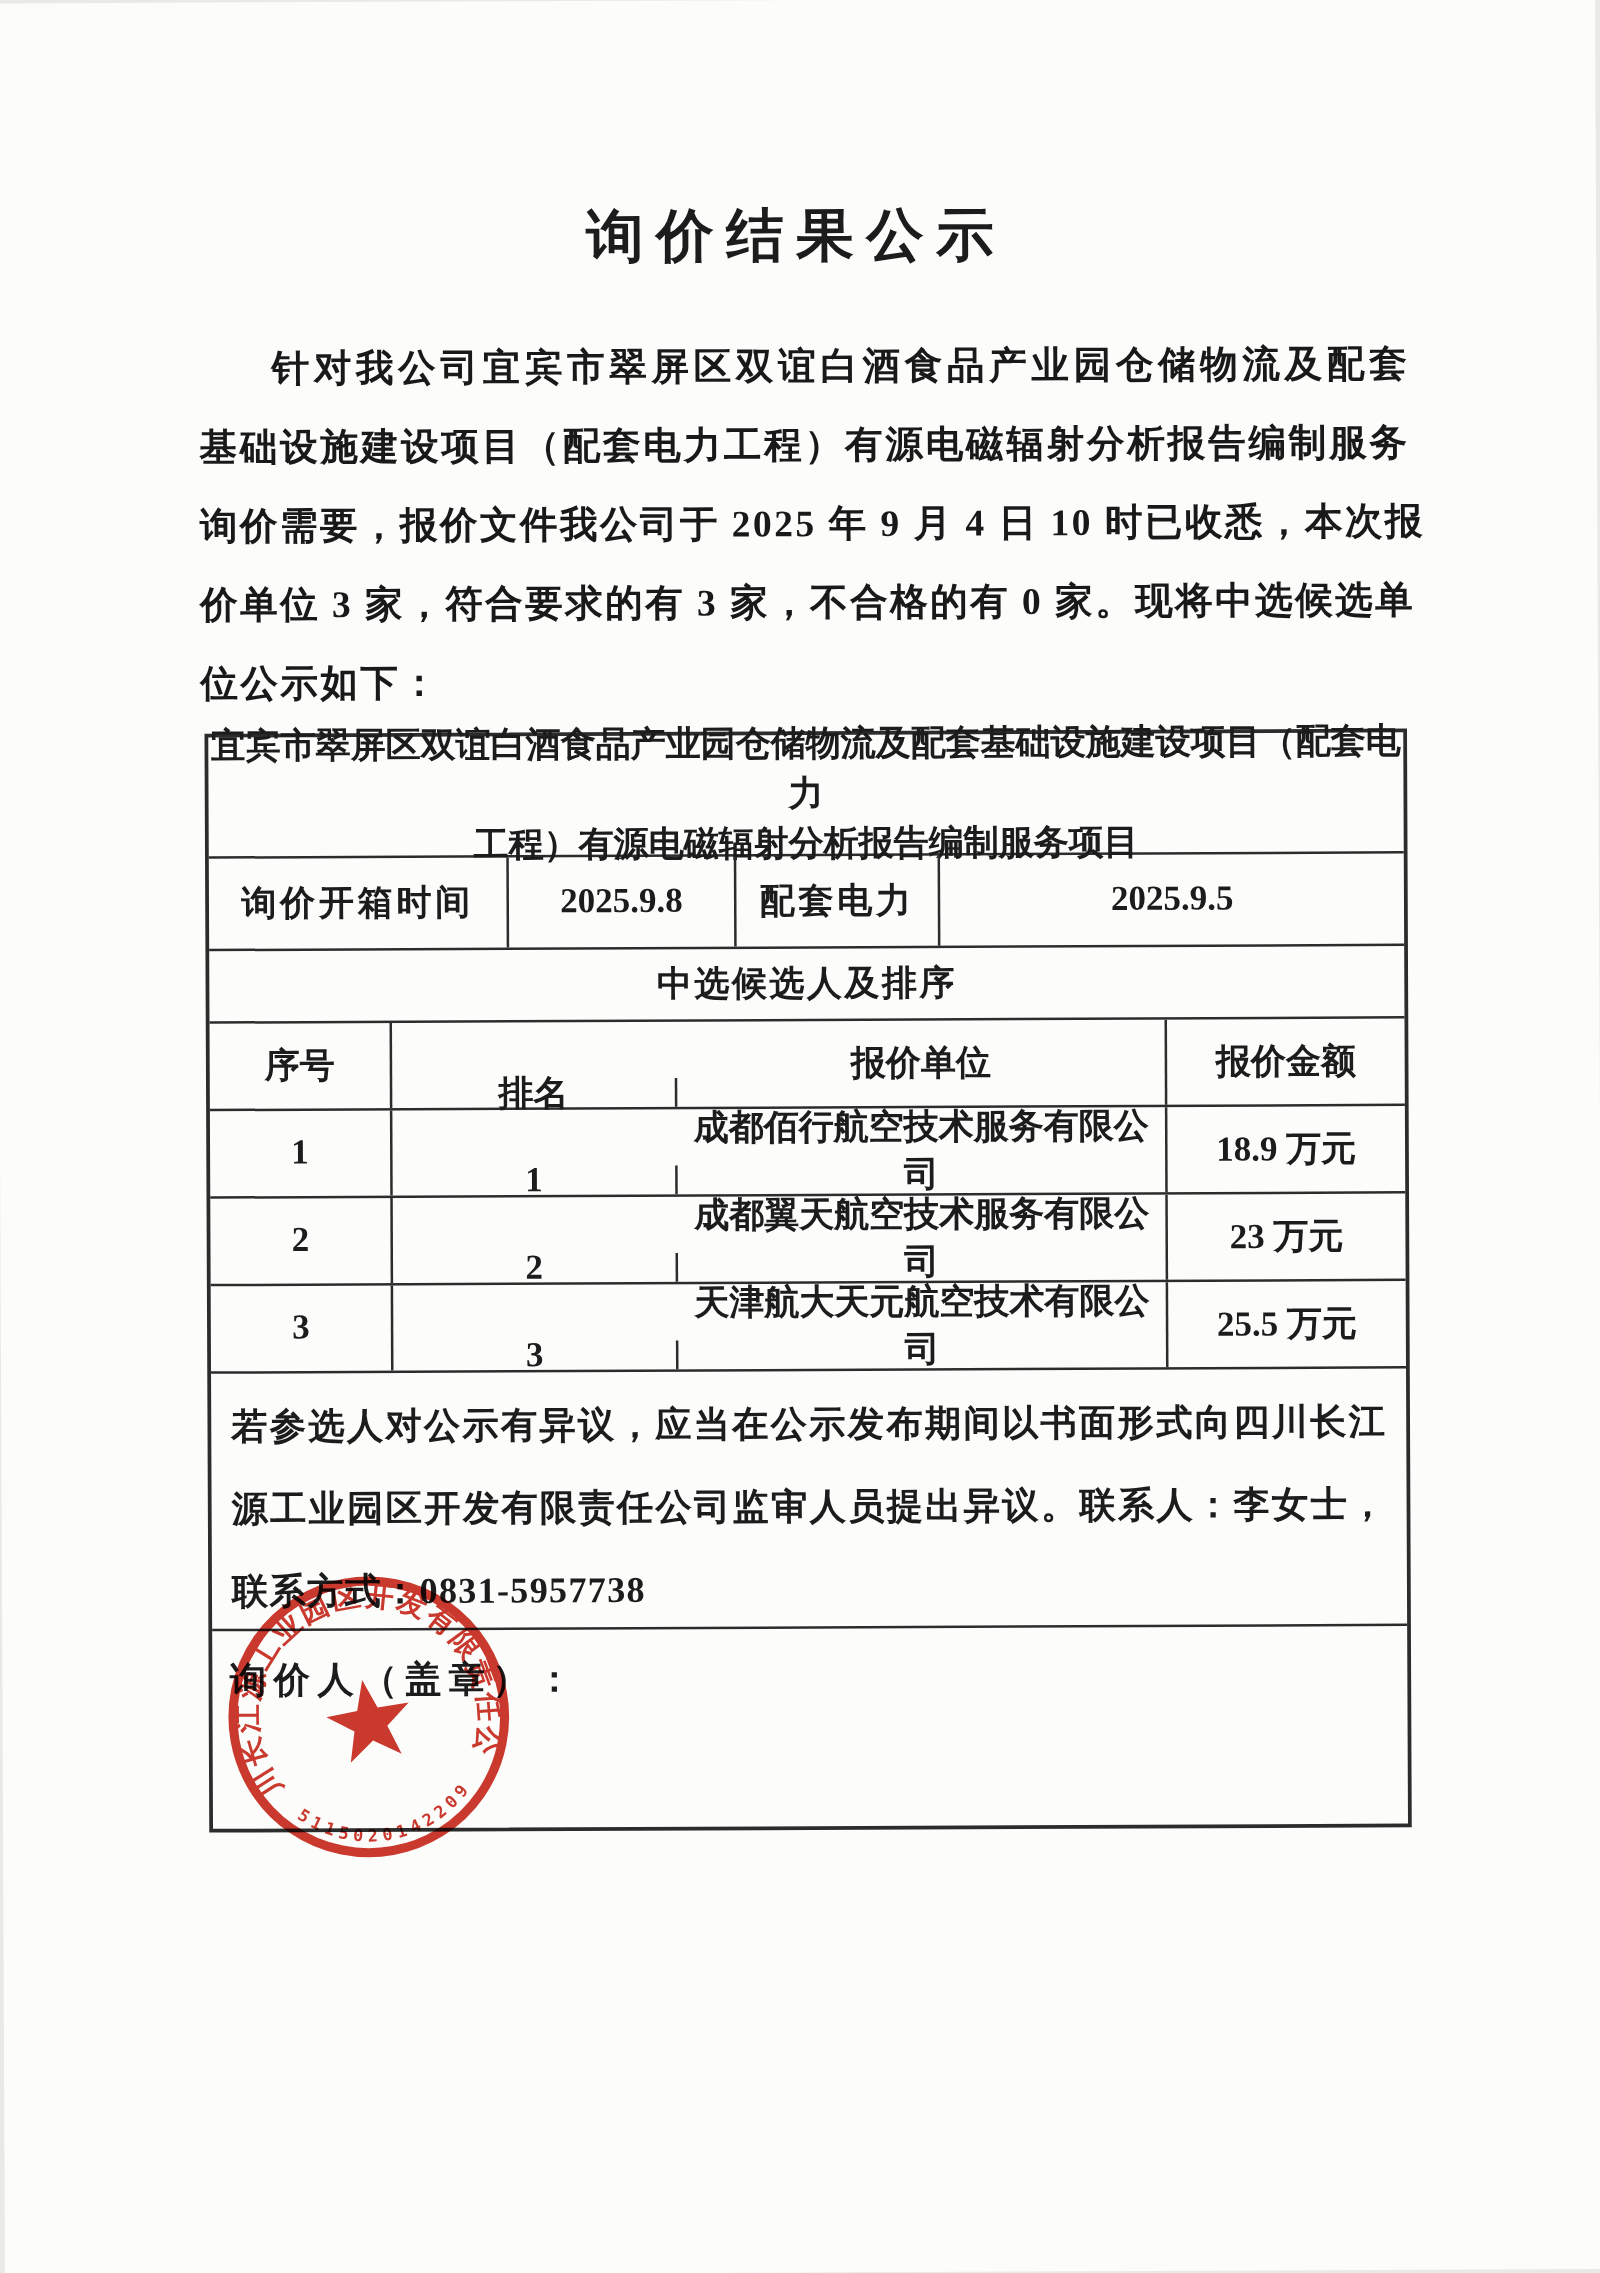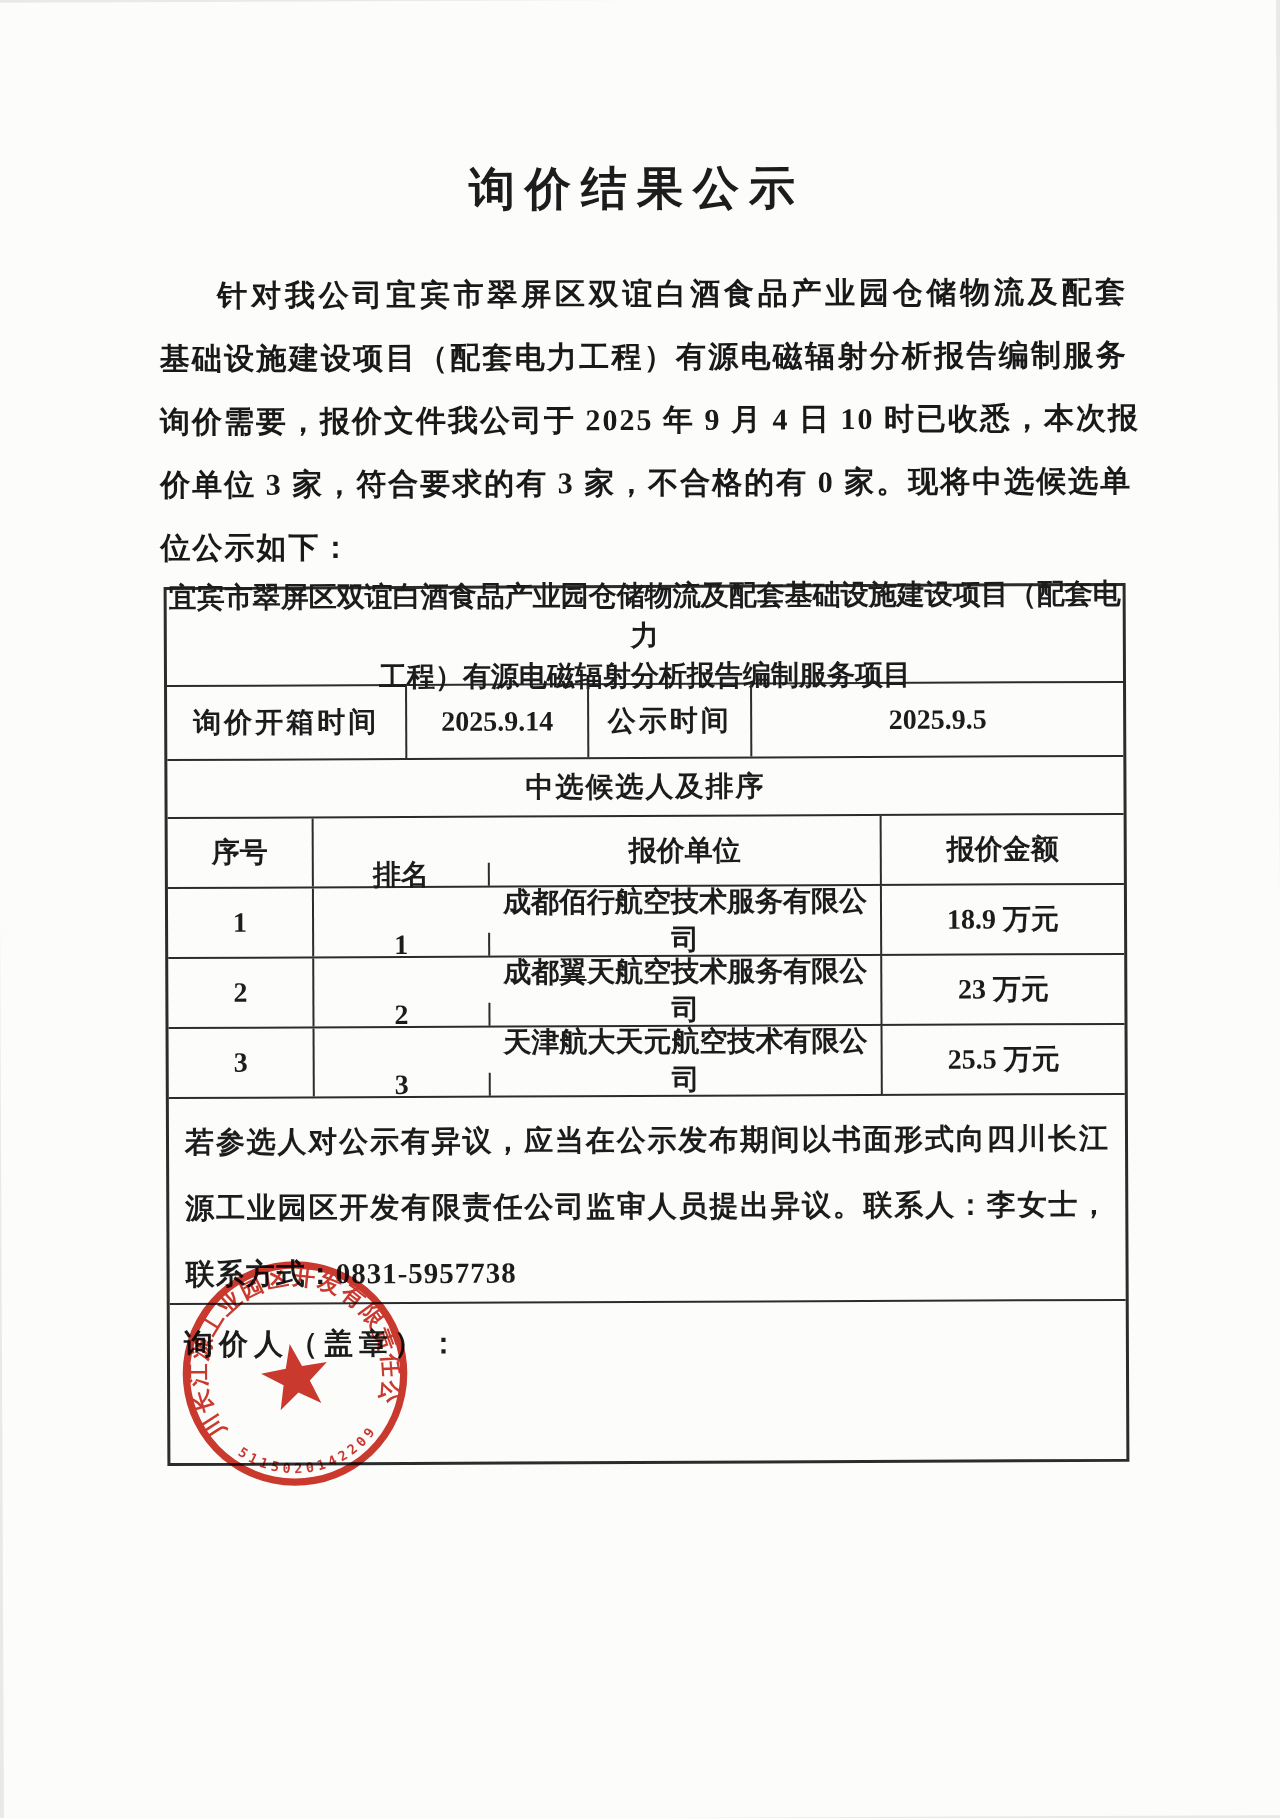--- a/index.html
+++ b/index.html
@@ -49,21 +49,21 @@
     font-size:28px; font-weight:700; line-height:40px; }
   .date-row  { height:74px; }
   .date-row .c1 { width:240px; letter-spacing:3px; }
   .date-row .c2 { width:182px; }
   .date-row .c3 { width:163px; letter-spacing:3px; }
   .date-row .c4 { flex:1; }
   .section-row { height:58px; align-items:center; justify-content:center;
     font-size:28px; font-weight:700; letter-spacing:2px; }
   .head-row { height:70px; font-weight:700; }
   .res-c1 { width:146px; }
-  .res-c2 { width:176px;margin-top:45px; }
+  .res-c2 { width:228px;margin-top:45px; }
   .res-c3 { width:392px; }
   .res-c4 { flex:1; }
   .data-row { height:70px; }
   .data-row .tcell { font-size:28px; }
   .notice-row { height:206px; display:block; padding:10px 16px 0 16px; }
   .nline { font-size:29px; line-height:66px; text-align:justify; text-align-last:justify;
     white-space:nowrap; letter-spacing:1px; }
   .nline.last { text-align-last:left; }
   .stamp-row { height:158px; position:relative; display:block; }
   .signer {
@@ -97,22 +97,22 @@
 
   <div class="doc-table">
 
     <div class="trow title-row">
       <div>宜宾市翠屏区双谊白酒食品产业园仓储物流及配套基础设施建设项目（配套电力</div>
       <div>工程）有源电磁辐射分析报告编制服务项目</div>
     </div>
 
     <div class="trow date-row">
       <div class="tcell c1">询价开箱时间</div>
-      <div class="tcell c2">2025.9.14</div>
-      <div class="tcell c3">公示时间</div>
+      <div class="tcell c2">2025.9.8</div>
+      <div class="tcell c3">配套电力</div>
       <div class="tcell c4">2025.9.5</div>
     </div>
 
     <div class="trow section-row">中选候选人及排序</div>
 
     <div class="trow head-row">
       <div class="tcell res-c1">序号</div>
       <div class="tcell res-c2">排名</div>
       <div class="tcell res-c3">报价单位</div>
       <div class="tcell res-c4">报价金额</div>

